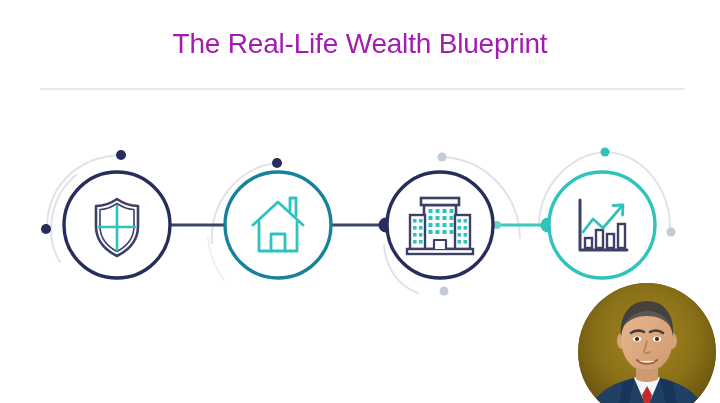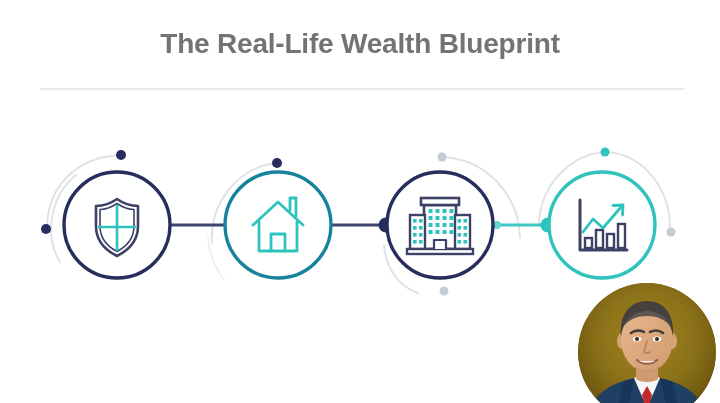--- a/index.html
+++ b/index.html
@@ -30,23 +30,23 @@
     position: absolute;
     top: 26px;
     left: 0;
     width: 720px;
     text-align: center;
   }
 
   .slide-title {
     font-family: "Liberation Sans", sans-serif;
     font-size: 28px;
-    font-weight: bold;
+    font-weight: normal;
     letter-spacing: -0.2px;
-    color: #737373;
+    color: #a21caf;
     line-height: 1.3;
     white-space: nowrap;
   }
 
   .title-divider {
     position: absolute;
     top: 88px;
     left: 40px;
     width: 645px;
     height: 2px;

